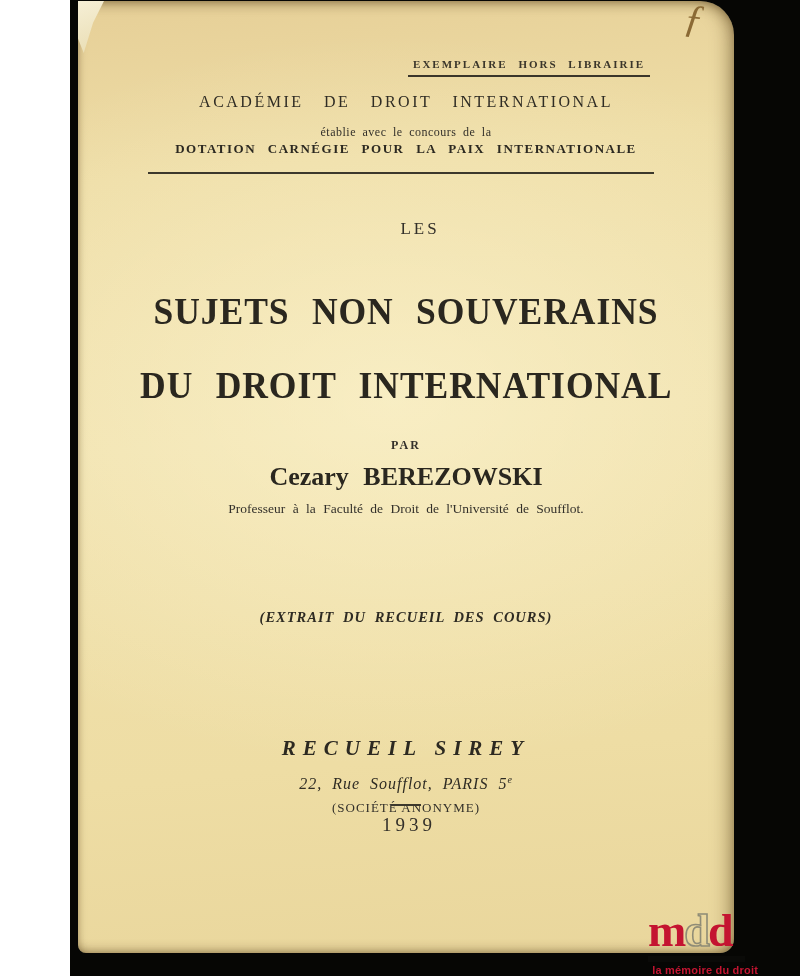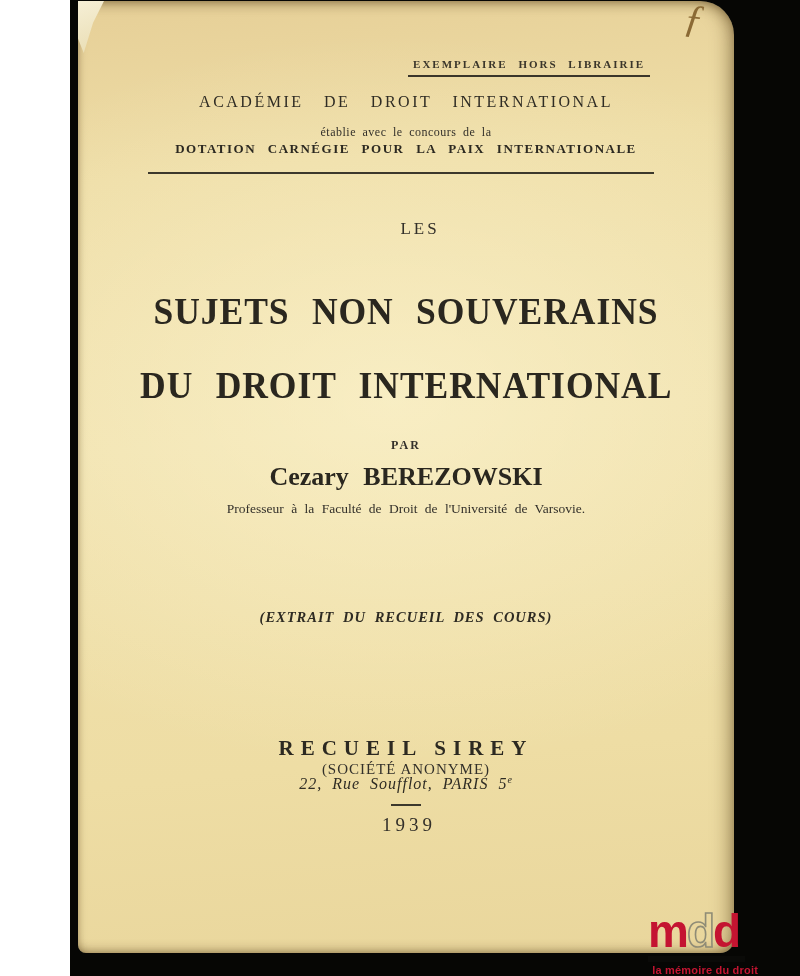--- a/index.html
+++ b/index.html
@@ -71,30 +71,30 @@
   .title-line   { font-size: 37px; font-weight: 700; letter-spacing: 1px; word-spacing: 13px; color: #2a271f; margin-top: 27px; }
   .title-line > span { display: inline-block; transform: scaleX(.96); }
   .title1       { top: 262px; }
   .title2       { top: 336px; }
   .par          { top: 437px; font-size: 12px; letter-spacing: 2px; font-weight: 700; }
   .author-name  { top: 461px; font-size: 26px; font-weight: 700; word-spacing: 8px; color: #2a271f; }
   .affiliation  { top: 500px; font-size: 13.5px; word-spacing: 4px; }
   .series-note  { top: 608px; font-size: 14.5px; font-weight: 700; font-style: italic; letter-spacing: 1px; word-spacing: 4px; color: #2e2b23; }
   .librairie    { top: 700px; font-size: 16px; letter-spacing: 1.5px; }
   .du           { top: 722px; font-size: 9px;  font-weight: 700; letter-spacing: 1px; }
-  .publisher    { top: 735px; font-size: 21px; font-weight: 700; letter-spacing: 7px; color: #2c2921; }
-  .societe      { top: 760px; font-size: 15px; letter-spacing: 1px; }
+  .publisher    { top: 735px; font-size: 21px; font-weight: 700; letter-spacing: 7px; color: #2c2921; font-style: italic; }
+  .societe      { top: 799px; font-size: 13px; letter-spacing: 1px; }
   .address      { top: 773px; font-size: 16px; font-style: italic; letter-spacing: 1px; word-spacing: 5px; color: #2f2c24; }
   .address sup  { font-size: 10px; }
   .imprint-dash { position: absolute; top: 803px; left: 50%; margin-left: -15px; width: 30px; height: 2px; background: #3c382c; }
   .year         { top: 813px; font-size: 19px; letter-spacing: 4px; padding-left: 6px; }
 
   .watermark { position: absolute; left: 578px; top: 908px; width: 110px; }
   .mdd {
-    font-family: Liberation Sans, sans-serif;
+    font-family: Liberation Serif, serif;
     font-weight: 700;
     font-size: 46px;
     line-height: 46px;
     letter-spacing: -2px;
     color: #c41431;
   }
   .mdd .outline {
     color: rgba(0,0,0,0);
     -webkit-text-stroke: 1.6px #8f8c76;
   }
@@ -130,21 +130,21 @@
     <div class="centered les">LES</div>
     <div class="centered title-line title1">
       <span>SUJETS NON SOUVERAINS</span>
     </div>
     <div class="centered title-line title2">
       <span>DU DROIT INTERNATIONAL</span>
     </div>
 
     <div class="centered author-name">Cezary BEREZOWSKI</div>
     <div class="centered par">PAR</div>
-    <div class="centered affiliation">Professeur à la Faculté de Droit de l'Université de Varsovie.</div>
+    <div class="centered affiliation">Professeur à la Faculté de Droit de l'Université de Soufflot.</div>
 
     <div class="centered series-note">(EXTRAIT DU RECUEIL DES COURS)</div>
 
     <div class="centered publisher">RECUEIL SIREY</div>
     <div class="centered societe">(SOCIÉTÉ ANONYME)</div>
     <div class="centered address">
       <span>22, Rue Soufflot, PARIS 5</span><sup>e</sup>
     </div>
     <div class="imprint-dash"></div>
     <div class="centered year">1939</div>

